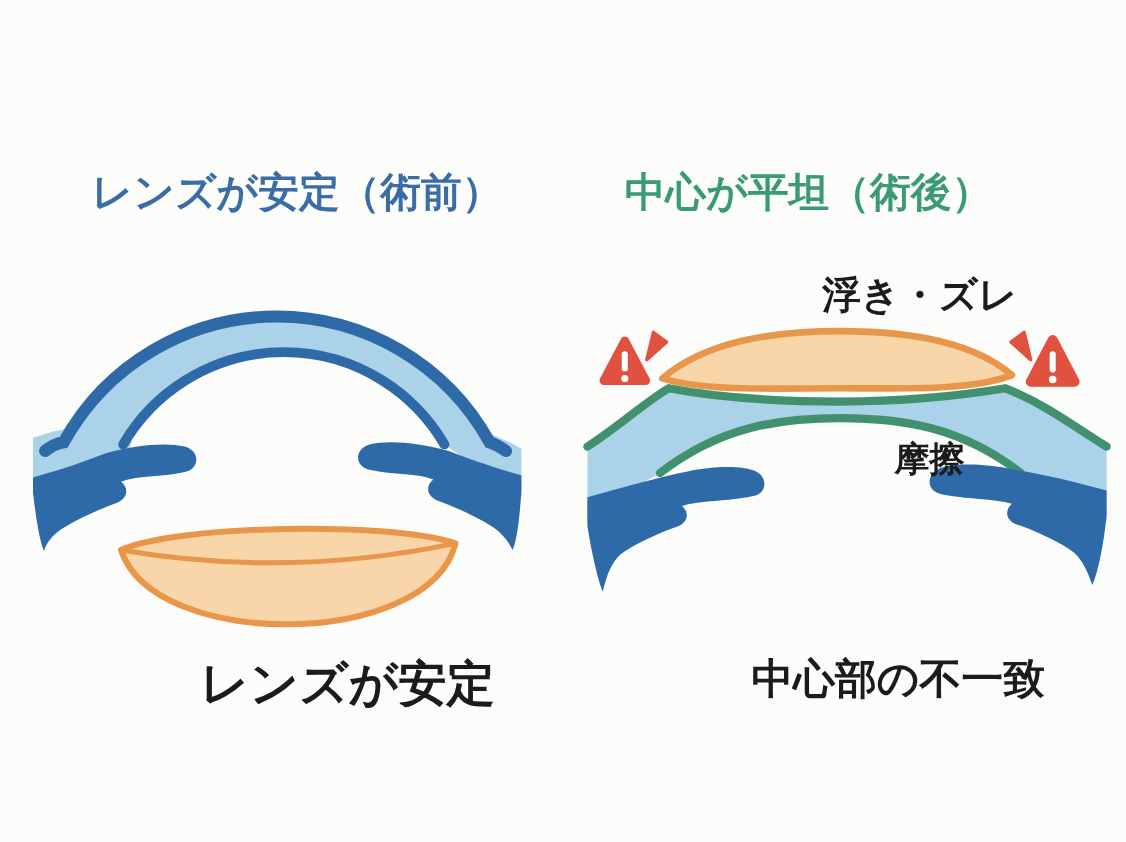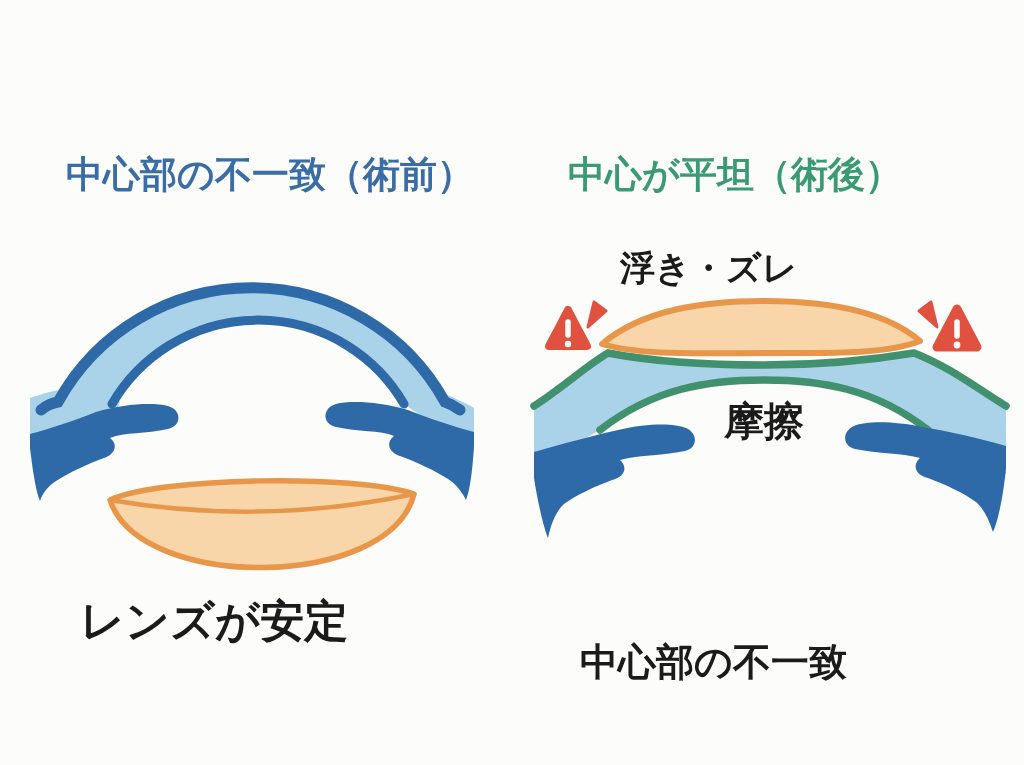--- a/index.html
+++ b/index.html
@@ -2,31 +2,31 @@
 <html style="--background: #fcfcfb; --title-blue: #3a6ca6; --title-green: #3a9a73; --cornea-light-blue: #aad2e9; --outline-dark-blue: #2e6aa8; --flat-cornea-green: #41916f; --lens-fill: #f9d6a9; --lens-outline: #e8964a; --warning-red: #e0523f; --label-text: #1b1b1b;"><head>
 <meta charset="utf-8">
 <style>
   html,body{margin:0;padding:0;}
   body{
     width:1024px;height:765px;position:relative;overflow:hidden;
     background:var(--background,#fcfcfb);
     font-family:"Liberation Sans","DejaVu Sans",sans-serif;
   }
   .label{
-    position:absolute;text-align:left;font-weight:bold;
-    color:var(--label-text,#1b1b1b);line-height:1.2;white-space:nowrap;font-family:Liberation Serif, serif;
+    position:absolute;text-align:right;font-weight:bold;
+    color:var(--label-text,#1b1b1b);line-height:1.2;white-space:nowrap;
   }
   .panel-title{position:absolute;text-align:center;font-weight:bold;
     font-size:37px;letter-spacing:0px;white-space:nowrap;}
   .panel-title.left{color:var(--title-blue,#3a6ca6);left:30px;top:150px;width:480px;}
   .panel-title.right{color:var(--title-green,#3a9a73);left:525px;top:150px;width:420px;}
   .float-label{left:620px;top:248px;width:305px;font-size:35px;}
-  .friction-label{left:724px;top:398px;width:205px;font-size:40px;}
+  .friction-label{left:672px;top:398px;width:205px;font-size:32px;}
   .caption-left{left:80px;top:596px;width:370px;font-size:44px;}
-  .caption-right{left:580px;top:596px;width:370px;font-size:38px;margin-top:44px;}
+  .caption-right{left:580px;top:596px;width:370px;font-size:38px;}
   svg.diagram{position:absolute;left:0;top:0;}
   .fill-light{fill:var(--cornea-light-blue,#aad2e9);}
   .fill-dark{fill:var(--outline-dark-blue,#2e6aa8);}
   .stroke-dark{stroke:var(--outline-dark-blue,#2e6aa8);fill:none;stroke-linecap:round;}
   .stroke-green{stroke:var(--flat-cornea-green,#41916f);fill:none;stroke-linecap:round;}
   .lens{fill:var(--lens-fill,#f9d6a9);stroke:var(--lens-outline,#e8964a);stroke-linejoin:round;}
   .lens-seam{fill:none;stroke:var(--lens-outline,#e8964a);stroke-linecap:round;}
   .warn{fill:var(--warning-red,#e0523f);stroke:var(--warning-red,#e0523f);stroke-linejoin:round;}
   .warn-mark{stroke:#ffffff;stroke-linecap:round;}
   .warn-dot{fill:#ffffff;}
@@ -89,18 +89,18 @@
 
     <g>
       <polygon class="warn" stroke-width="9" points="957,309 977,347 937,347"></polygon>
       <path class="warn-mark" stroke-width="5.5" d="M957,322 L957,336"></path>
       <circle class="warn-dot" cx="957" cy="345" r="3.4"></circle>
     </g>
     <polygon class="warn" stroke-width="3" points="937,327 931,302 919,311"></polygon>
   </g>
 </svg>
 
-<div class="panel-title left">中心部の不一致（術前）</div>
+<div class="panel-title left">レンズが安定（術前）</div>
 <div class="panel-title right">中心が平坦（術後）</div>
 <div class="label float-label">浮き・ズレ</div>
 <div class="label friction-label">摩擦</div>
 <div class="label caption-left">レンズが安定</div>
 <div class="label caption-right">中心部の不一致</div>
 
 </body></html>

